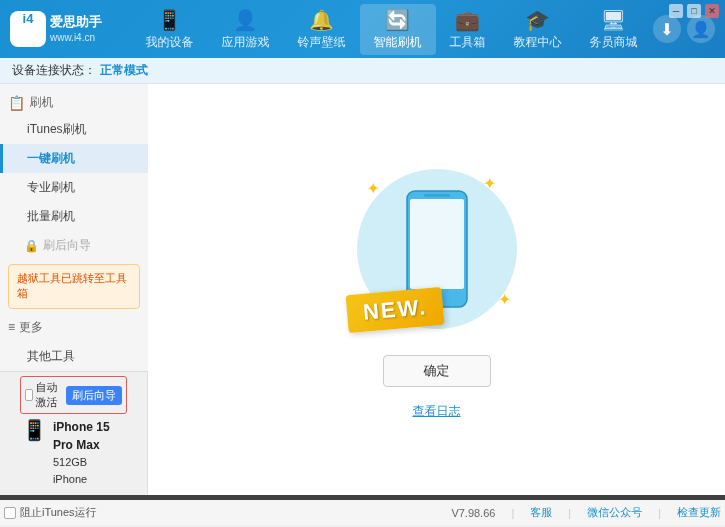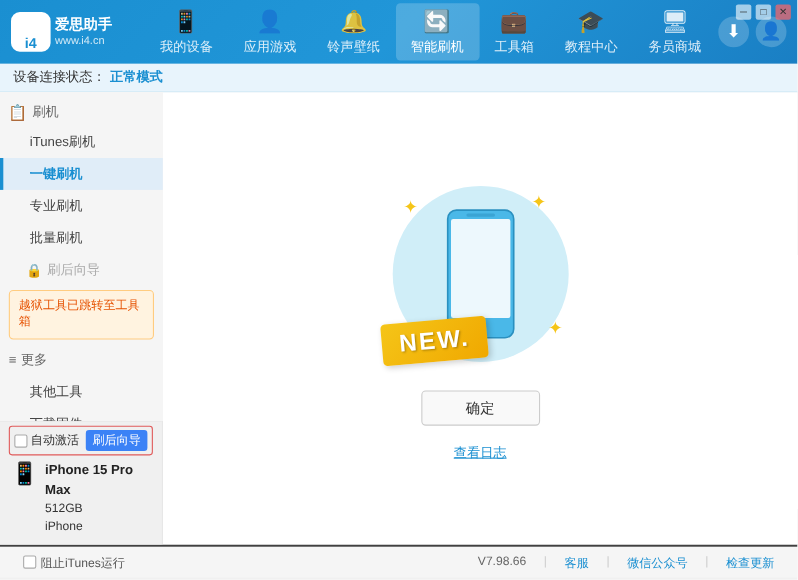--- a/index.html
+++ b/index.html
@@ -17,21 +17,21 @@
       display: flex;
       align-items: center;
       width: 120px;
     }
     .logo-icon {
       width: 36px;
       height: 36px;
       background: #fff;
       border-radius: 8px;
       display: flex;
-      align-items: flex-end;
+      align-items: flex-start;
       justify-content: center;
       font-size: 18px;
       font-weight: bold;
       color: #1a8fd1;
       margin-right: 4px;
     }
     .logo-text { color: #fff; font-size: 11px; line-height: 1.3; }
     .nav-tabs {
       display: flex;
       flex: 1;
@@ -247,24 +247,24 @@
       font-size: 12px;
       color: #1a8fd1;
       cursor: pointer;
       text-decoration: underline;
     }
 
     
     .bottom-bar {
       height: 30px;
       background: #f5f5f5;
-      border-top: 2px solid #404040;
-      display: flex;
-      align-items: center;
-      padding: 0 21px;
+      border-top: 5px solid #404040;
+      display: flex;
+      align-items: center;
+      padding: 0 4px;
       font-size: 11px;
       color: #666;
       gap: 16px;
     }
     .bottom-bar .version { margin-left: auto; }
     .bottom-bar .sep { color: #ccc; }
     .device-checkbox-row {
       display: flex;
       align-items: center;
       gap: 6px;
@@ -429,21 +429,21 @@
 
         <div class="sidebar-item">
           <span>其他工具</span>
         </div>
         <div class="sidebar-item">
           <span>下载固件</span>
         </div>
 
       </div>
 
-      <div style="padding: 4px 8px; background:#f0f0f0; border-top:1px solid #ddd;">
+      <div style="padding: 4px 20px; background:#f0f0f0; border-top:1px solid #ddd;">
 
         <div class="device-checkbox-row">
           <div class="device-checkbox-item">
             <div class="device-checkbox"></div>
             <span>自动激活</span>
           </div>
           <button class="device-checkbox-btn">
             <span>刷后向导</span>
           </button>
         </div>

